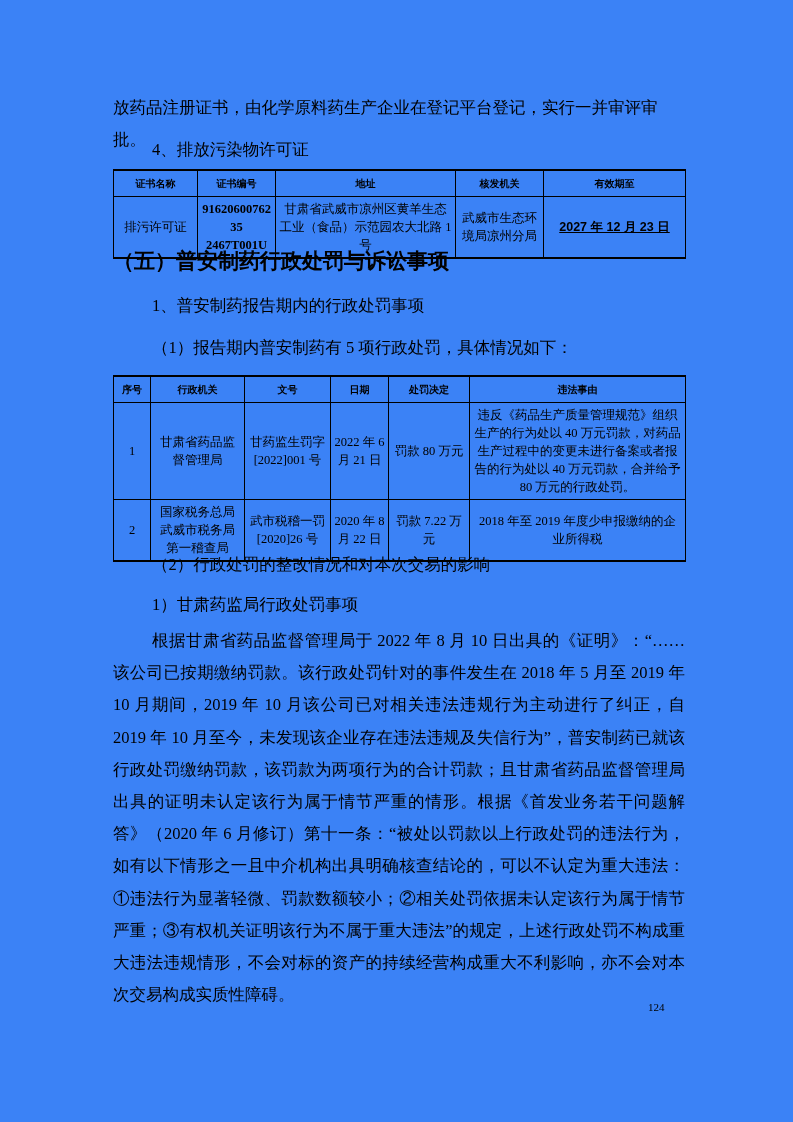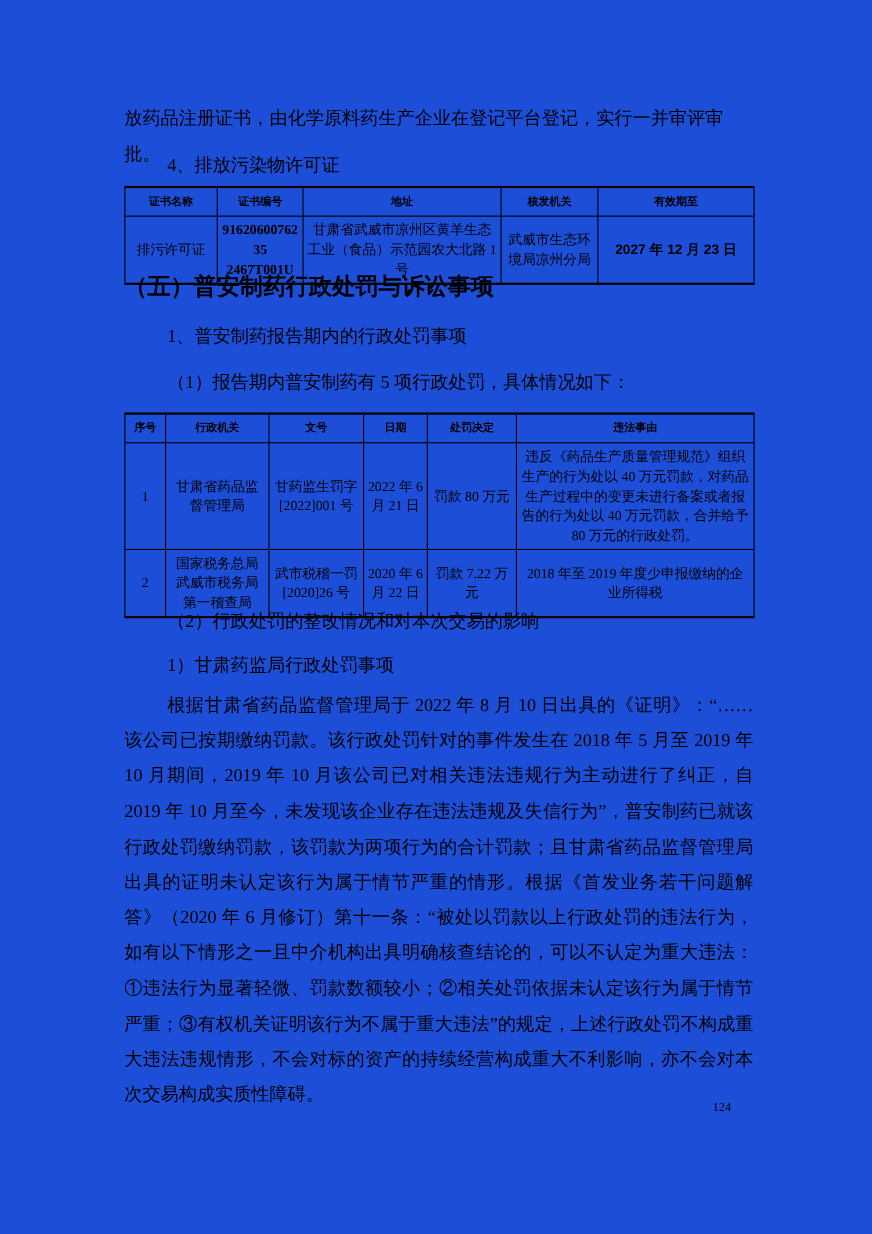--- a/index.html
+++ b/index.html
@@ -1,20 +1,20 @@
 <!DOCTYPE html>
 <html lang="zh"><head>
 <meta charset="utf-8">
 <style>
   html,body{margin:0;padding:0;background:#888;}
   .page{
     position:relative;
     width:793px;height:1122px;
     margin:0 auto;
-    background:#1d4ed8;
+    background:#3b82f6;
     color:#000;
     font-family:"Liberation Serif","DejaVu Serif",serif;
     overflow:hidden;
   }
   .content{position:absolute;left:113px;top:0;width:572px;}
   .abs{position:absolute;left:0;width:572px;margin:0;}
   .body-text{font-size:16.5px;line-height:32px;}
   .indent{padding-left:39px;}
   .section-heading{
     font-family:"Liberation Sans","DejaVu Sans",sans-serif;
@@ -36,21 +36,21 @@
   }
   table.doc th{
     font-family:"Liberation Sans","DejaVu Sans",sans-serif;
     font-weight:bold;font-size:10px;line-height:17px;
     padding:4px 2px;
   }
   table.doc td{font-size:12.5px;line-height:18px;}
   td.just{text-align:justify;line-height:18.5px;padding:3px 5px;}
   td.bold-cell{
     font-family:"Liberation Sans","DejaVu Sans",sans-serif;
-    font-weight:bold;font-size:13px;
+    font-weight:bold;font-size:13px;text-decoration:underline;
   }
   td.num-cell{font-weight:bold;font-size:12px;overflow-wrap:anywhere;}
   .page-number{
     position:absolute;left:648px;top:1001px;
     font-size:11px;
   }
 </style>
 </head>
 <body>
 
@@ -120,21 +120,21 @@
           <td>甘肃省药品监督管理局</td>
           <td>甘药监生罚字[2022]001 号</td>
           <td>2022 年 6 月 21 日</td>
           <td>罚款 80 万元</td>
           <td class="just">违反《药品生产质量管理规范》组织生产的行为处以 40 万元罚款，对药品生产过程中的变更未进行备案或者报告的行为处以 40 万元罚款，合并给予 80 万元的行政处罚。</td>
         </tr>
         <tr>
           <td>2</td>
           <td>国家税务总局武威市税务局第一稽查局</td>
           <td>武市税稽一罚[2020]26 号</td>
-          <td>2020 年 6 月 22 日</td>
+          <td>2020 年 8 月 22 日</td>
           <td>罚款 7.22 万元</td>
           <td class="just" style="text-align:center;">2018 年至 2019 年度少申报缴纳的企业所得税</td>
         </tr>
       </tbody>
     </table>
 
     <p class="abs body-text indent" style="top:549px;">（2）行政处罚的整改情况和对本次交易的影响</p>
 
     <p class="abs body-text indent" style="top:589px;">1）甘肃药监局行政处罚事项</p>
 

